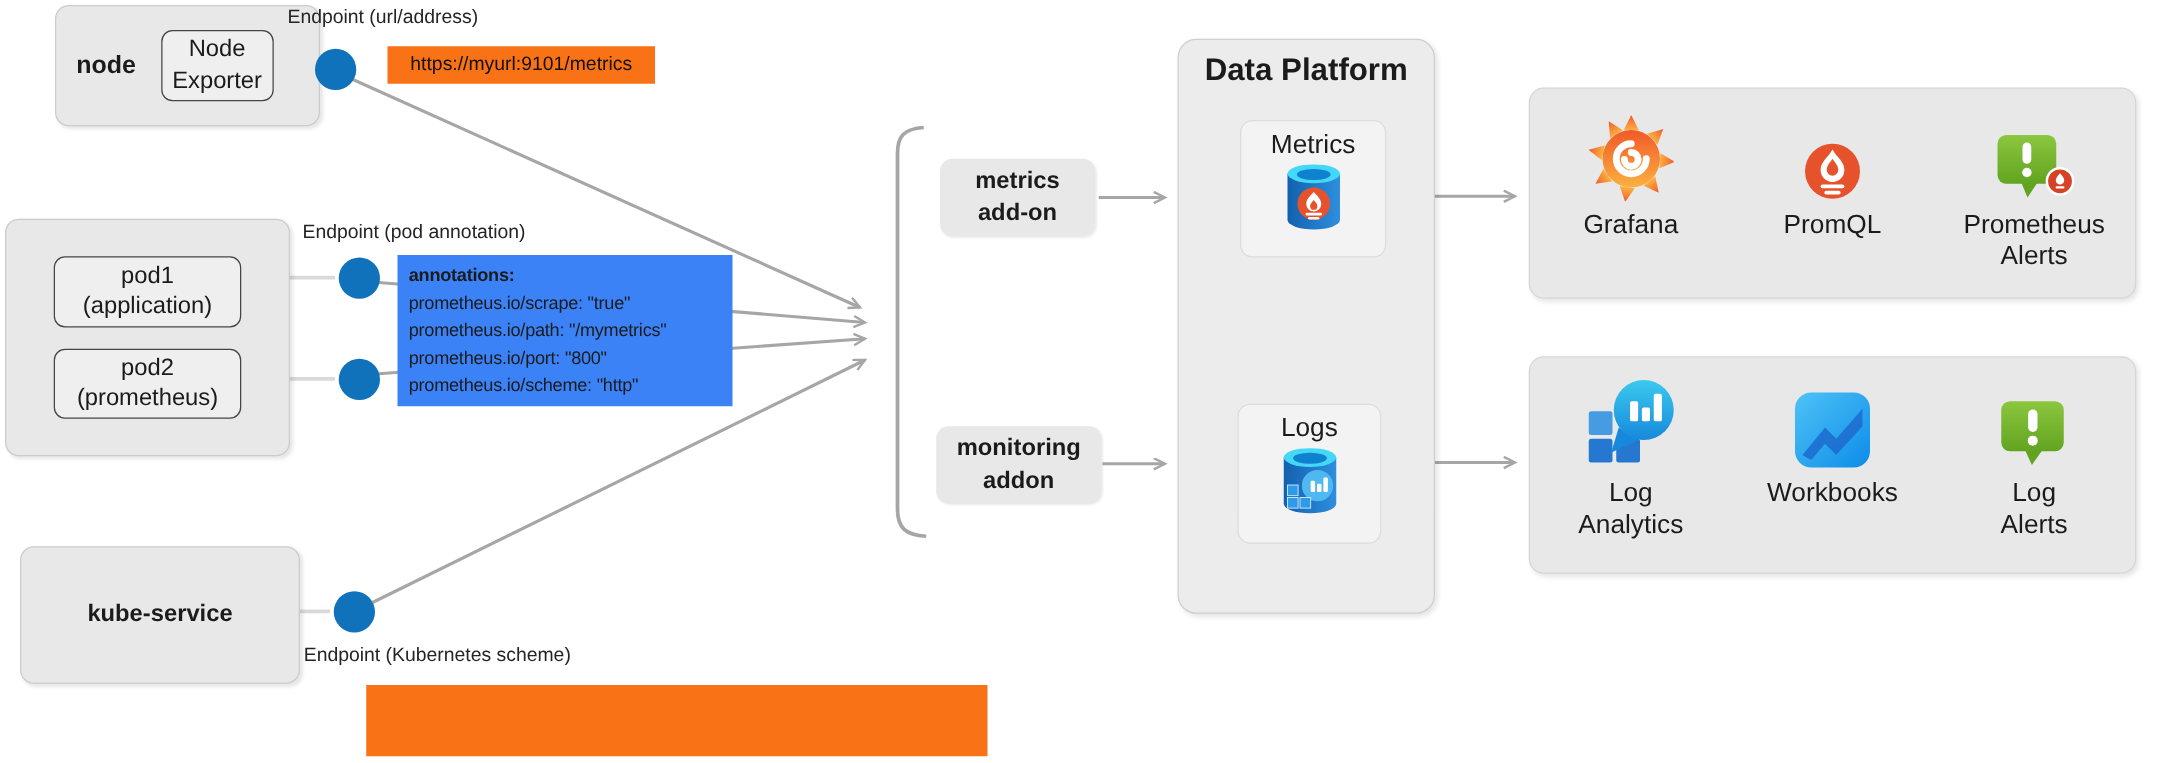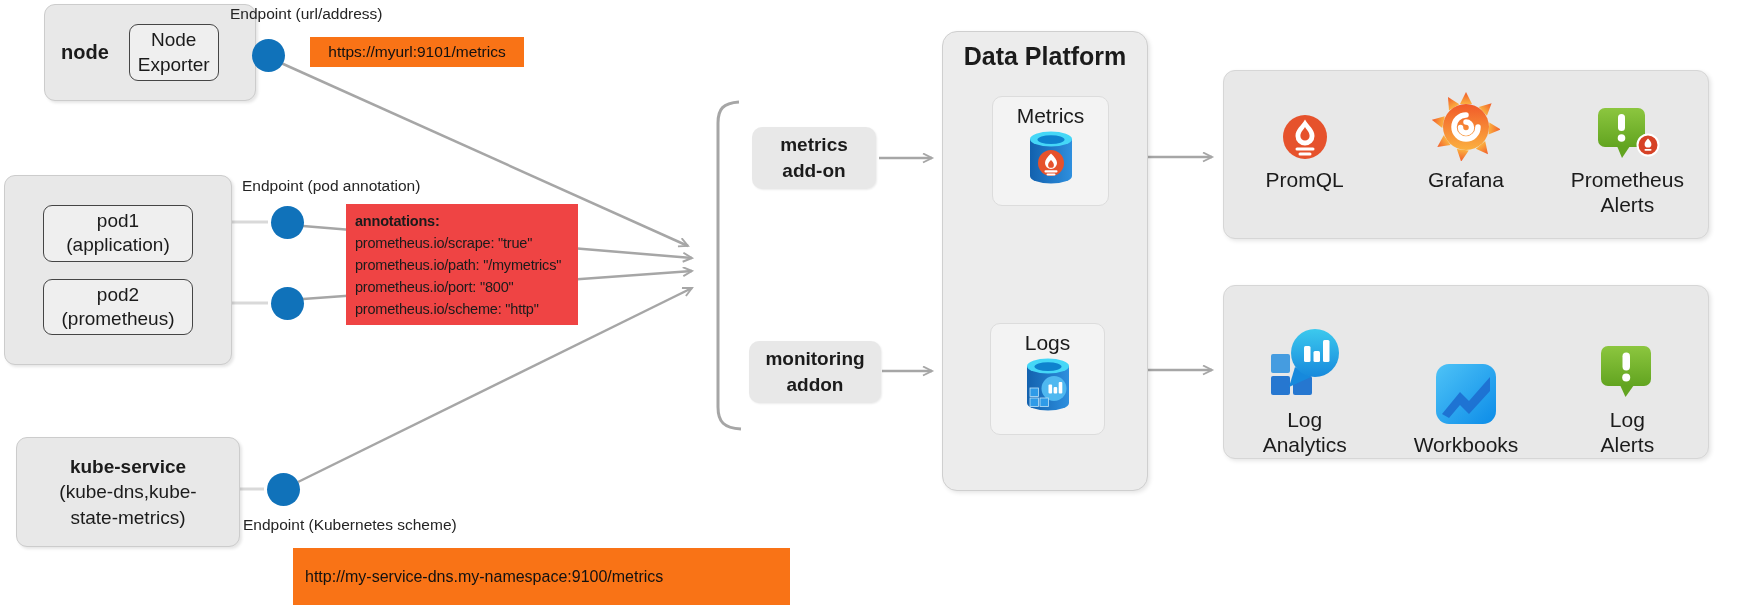--- a/index.html
+++ b/index.html
@@ -22,22 +22,22 @@
   .ep-label{position:absolute;font-size:15.5px;color:#242424;z-index:2;}
   .txt-box{
     position:absolute;background:#f97316;z-index:2;font-size:15.5px;color:#111;
     display:flex;align-items:center;box-sizing:border-box;padding:0 12px;
   }
   .url-box{left:310px;top:37px;width:214px;height:30px;justify-content:center;}
   .dot{position:absolute;width:33px;height:33px;border-radius:50%;z-index:3;}
   .pods-box{left:4px;top:175px;width:226px;height:188px;display:flex;flex-direction:column;align-items:center;justify-content:center;gap:17px;}
   .pod{width:150px;box-sizing:border-box;}
   .ann-box{
-    position:absolute;left:318px;top:204px;width:232px;height:121px;background:#ef4444;z-index:2;
-    font-size:14.5px;letter-spacing:-0.2px;line-height:22px;padding:6px 9px;box-sizing:border-box;margin-left:28px;
+    position:absolute;left:318px;top:204px;width:268px;height:121px;background:#3b82f6;z-index:2;
+    font-size:14.5px;letter-spacing:-0.2px;line-height:22px;padding:6px 9px;box-sizing:border-box;
   }
   .ann-title{font-weight:bold;}
   .kube-box{left:4px;top:437px;width:222px;height:108px;display:flex;flex-direction:column;align-items:center;justify-content:center;font-size:19px;line-height:1.34;text-align:center;margin-left:12px;}
   .urls-box{left:293px;top:548px;width:497px;height:57px;flex-direction:column;align-items:flex-start;justify-content:center;font-size:16px;line-height:24px;}
   .addon-box{
     position:absolute;background:#e8e8e8;border-radius:10px;z-index:2;
     display:flex;align-items:center;justify-content:center;text-align:center;
     font-weight:bold;font-size:19px;line-height:1.35;box-shadow:1px 1px 2px rgba(0,0,0,0.08);
   }
   .metrics-addon{left:752px;top:127px;width:124px;height:62px;}
@@ -52,21 +52,21 @@
     display:flex;flex-direction:column;align-items:center;padding-top:7px;gap:2px;box-sizing:border-box;
   }
   .plat-card-metrics{left:49px;top:64px;width:117px;height:110px;}
   .plat-card-logs{left:47px;top:291px;width:115px;height:112px;}
   .card-label{font-size:21px;}
   .dest-box{
     position:absolute;background:#e8e8e8;border:1px solid #d6d6d6;border-radius:12px;z-index:2;
     display:flex;box-shadow:2px 2px 4px rgba(0,0,0,0.10);
   }
   .dest-top{left:1223px;top:70px;width:484px;height:167px;}
-  .dest-bottom{left:1223px;top:285px;width:484px;height:172px;align-items:flex-end;}
+  .dest-bottom{left:1223px;top:285px;width:484px;height:172px;}
   .dest-item{flex:1;display:flex;flex-direction:column;align-items:center;}
   .dest-icon{height:76px;margin-top:14px;display:flex;align-items:flex-end;justify-content:center;}
   .dest-label{font-size:21px;text-align:center;line-height:1.18;margin-top:7px;}
 </style>
 </head>
 <body>
 
 <div class="canvas">
 
   <svg class="wires" width="1742" height="610" viewBox="0 0 1742 610">
@@ -117,26 +117,23 @@
     <div>prometheus.io/scrape: "true"</div>
     <div>prometheus.io/path: "/mymetrics"</div>
     <div>prometheus.io/port: "800"</div>
     <div>prometheus.io/scheme: "http"</div>
   </div>
   <div class="dot" style="left:271px;top:206px;background:#1072BA;"></div>
   <div class="dot" style="left:271px;top:287px;background:#1072BA;"></div>
 
   <div class="gbox kube-box">
     <div class="bold-title" style="font-size:19px;">kube-service</div>
-    <div class="pre">(kube-dns,kube-
-state-metrics)</div>
   </div>
   <div class="ep-label" style="left:243px;top:516px;">Endpoint (Kubernetes scheme)</div>
   <div class="txt-box urls-box">
-    <div>http://my-service-dns.my-namespace:9100/metrics</div>
   </div>
   <div class="dot" style="left:267px;top:473px;background:#1072BA;"></div>
 
   <div class="addon-box metrics-addon pre">metrics
 add-on</div>
   <div class="addon-box monitoring-addon pre">monitoring
 addon</div>
 
   <div class="platform">
     <div class="platform-title">Data Platform</div>
@@ -184,32 +181,20 @@
             <rect x="8" y="31" width="8.5" height="8.5"></rect>
             <rect x="8" y="41" width="8.5" height="8.5"></rect>
             <rect x="18" y="41" width="8.5" height="8.5"></rect>
           </g>
         </svg>
       </span>
     </div>
   </div>
 
   <div class="dest-box dest-top">
-    <div class="dest-item">
-      <div class="dest-icon">
-        <svg width="48" height="48" viewBox="0 0 48 48">
-          <circle cx="24" cy="24" r="22" fill="#E6522C"></circle>
-          <path d="M24 6.5 C27.5 13 33.5 16 33.5 23 a9.5 9.5 0 0 1 -19 0 C14.5 16 20.5 13 24 6.5 Z" fill="#ffffff"></path>
-          <path d="M24 14 c1.9 3.2 4.6 5.2 4.6 9 a4.6 4.6 0 0 1 -9.2 0 c0 -3.8 2.7 -5.8 4.6 -9 Z" fill="#E6522C"></path>
-          <rect x="14.5" y="34.5" width="19" height="3" rx="1.5" fill="#ffffff"></rect>
-          <rect x="17.5" y="39.5" width="13" height="3" rx="1.5" fill="#ffffff"></rect>
-        </svg>
-      </div>
-      <div class="dest-label pre">PromQL</div>
-    </div>
     <div class="dest-item">
       <div class="dest-icon">
         <svg width="68" height="70" viewBox="0 0 68 70">
           <defs>
             <linearGradient id="gfo" x1="0" y1="0" x2="0" y2="1">
               <stop offset="0" stop-color="#F15A29"></stop>
                 <stop offset="1" stop-color="#FBB040"></stop>
             </linearGradient>
           </defs>
           <g fill="url(#gfo)">
@@ -224,20 +209,32 @@
           </g>
           <circle cx="34" cy="36" r="23" fill="url(#gfo)"></circle>
           <path d="M34 24 a12 12 0 1 0 12 12" stroke="#ffffff" stroke-width="5.5" fill="none" stroke-linecap="round"></path>
           <path d="M34 31 a5.5 5.5 0 1 1 -5.5 5.5" stroke="#ffffff" stroke-width="5.5" fill="none" stroke-linecap="round"></path>
         </svg>
       </div>
       <div class="dest-label pre">Grafana</div>
     </div>
     <div class="dest-item">
       <div class="dest-icon">
+        <svg width="48" height="48" viewBox="0 0 48 48">
+          <circle cx="24" cy="24" r="22" fill="#E6522C"></circle>
+          <path d="M24 6.5 C27.5 13 33.5 16 33.5 23 a9.5 9.5 0 0 1 -19 0 C14.5 16 20.5 13 24 6.5 Z" fill="#ffffff"></path>
+          <path d="M24 14 c1.9 3.2 4.6 5.2 4.6 9 a4.6 4.6 0 0 1 -9.2 0 c0 -3.8 2.7 -5.8 4.6 -9 Z" fill="#E6522C"></path>
+          <rect x="14.5" y="34.5" width="19" height="3" rx="1.5" fill="#ffffff"></rect>
+          <rect x="17.5" y="39.5" width="13" height="3" rx="1.5" fill="#ffffff"></rect>
+        </svg>
+      </div>
+      <div class="dest-label pre">PromQL</div>
+    </div>
+    <div class="dest-item">
+      <div class="dest-icon">
         <svg width="66" height="56" viewBox="0 0 66 56">
           <defs>
             <linearGradient id="grnA" x1="0" y1="0" x2="0" y2="1">
               <stop offset="0" stop-color="#8CC63F"></stop>
                 <stop offset="1" stop-color="#62A420"></stop>
             </linearGradient>
           </defs>
           <rect x="4" y="3" width="47" height="39" rx="7" fill="url(#grnA)"></rect>
           <path d="M23 41 h13 l-8 12 Z" fill="#62A420"></path>
           <rect x="24" y="9" width="7" height="17" rx="3.5" fill="#ffffff"></rect>

